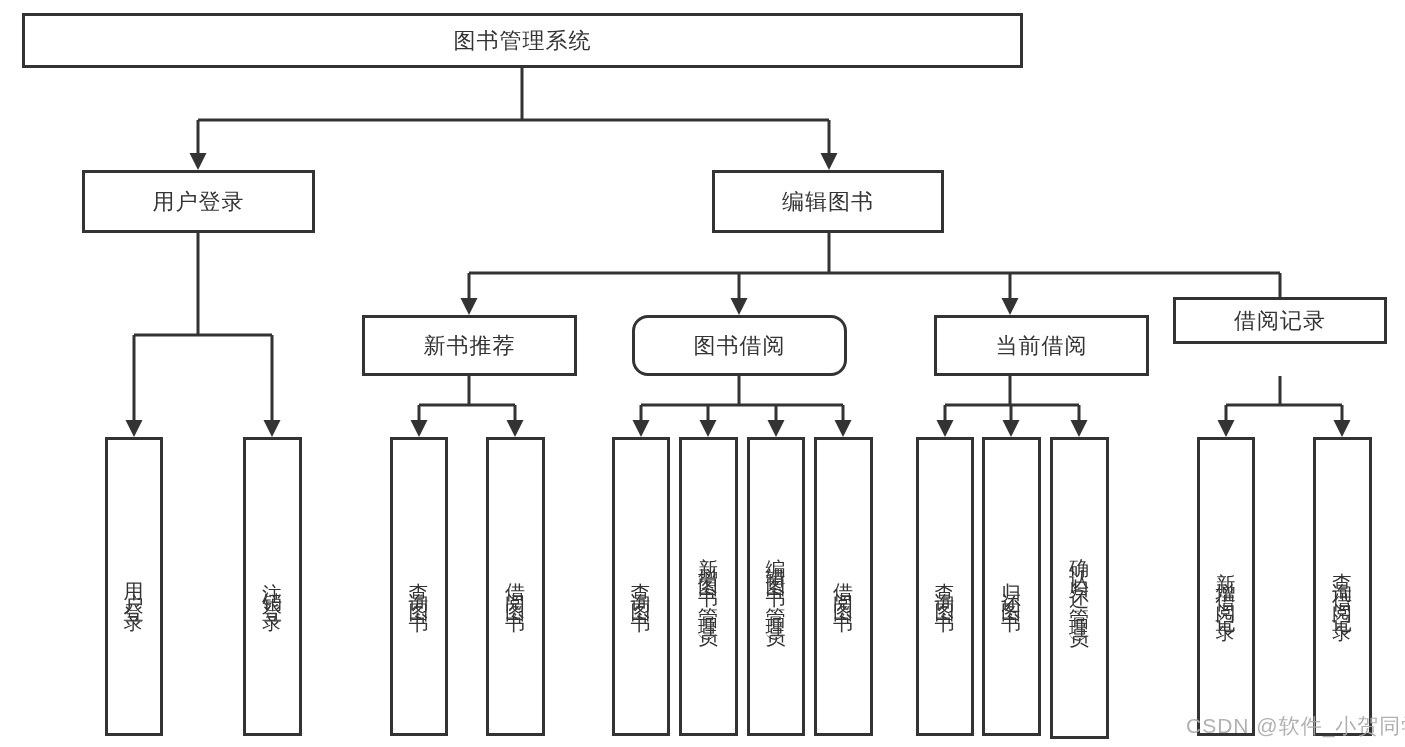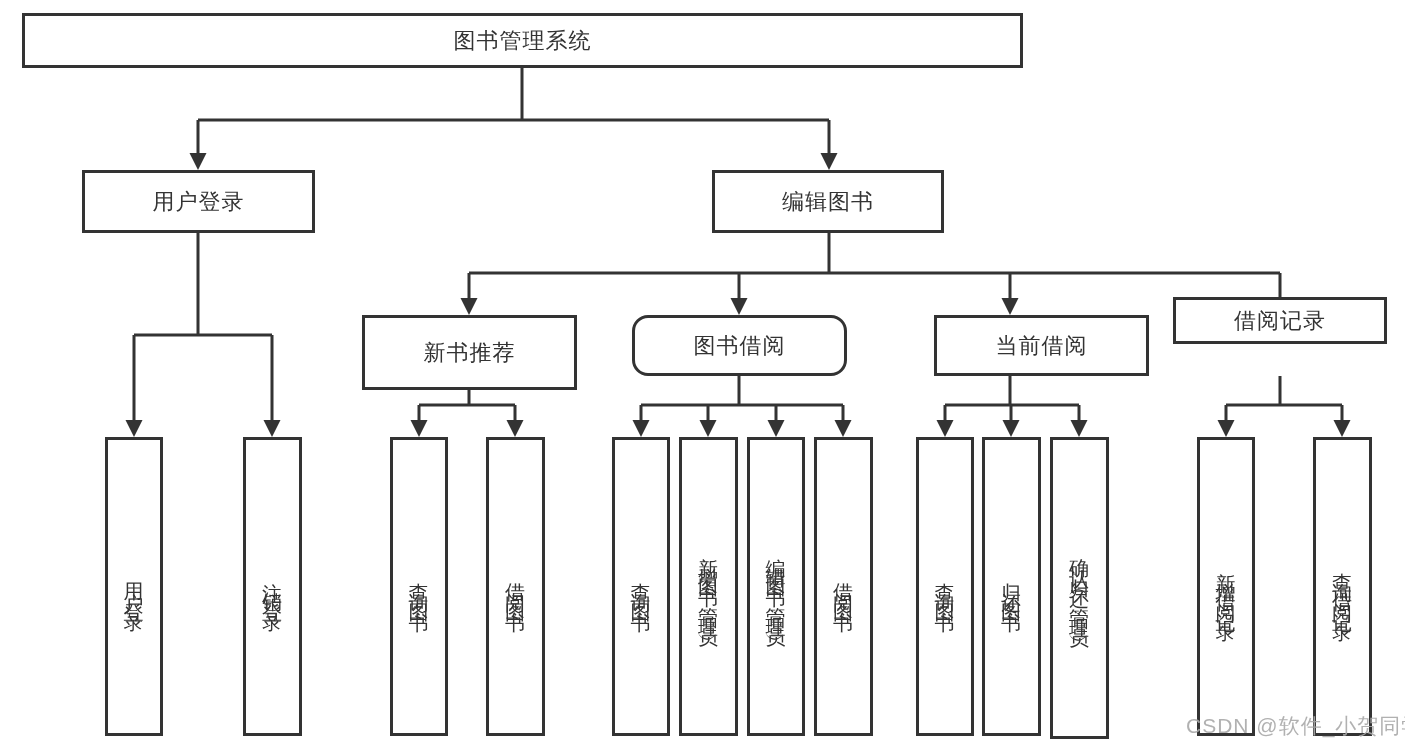--- a/index.html
+++ b/index.html
@@ -123,21 +123,21 @@
     <span class="hlabel">图书管理系统</span>
   </div>
 
   <div class="hnode" style="left:82px; top:170px; width:233px; height:63px;">
     <span class="hlabel">用户登录</span>
   </div>
   <div class="hnode" style="left:712px; top:170px; width:232px; height:63px;">
     <span class="hlabel">编辑图书</span>
   </div>
 
-  <div class="hnode" style="left:362px; top:315px; width:215px; height:75px;">
+  <div class="hnode" style="left:362px; top:315px; width:215px; height:61px;">
     <span class="hlabel">新书推荐</span>
   </div>
   <div class="hnode" style="left:632px; top:315px; width:215px; height:61px;border-radius:16px;">
     <span class="hlabel">图书借阅</span>
   </div>
   <div class="hnode" style="left:934px; top:315px; width:215px; height:61px;">
     <span class="hlabel">当前借阅</span>
   </div>
   <div class="hnode" style="left:1173px; top:297px; width:214px; height:47px;">
     <span class="hlabel">借阅记录</span>

